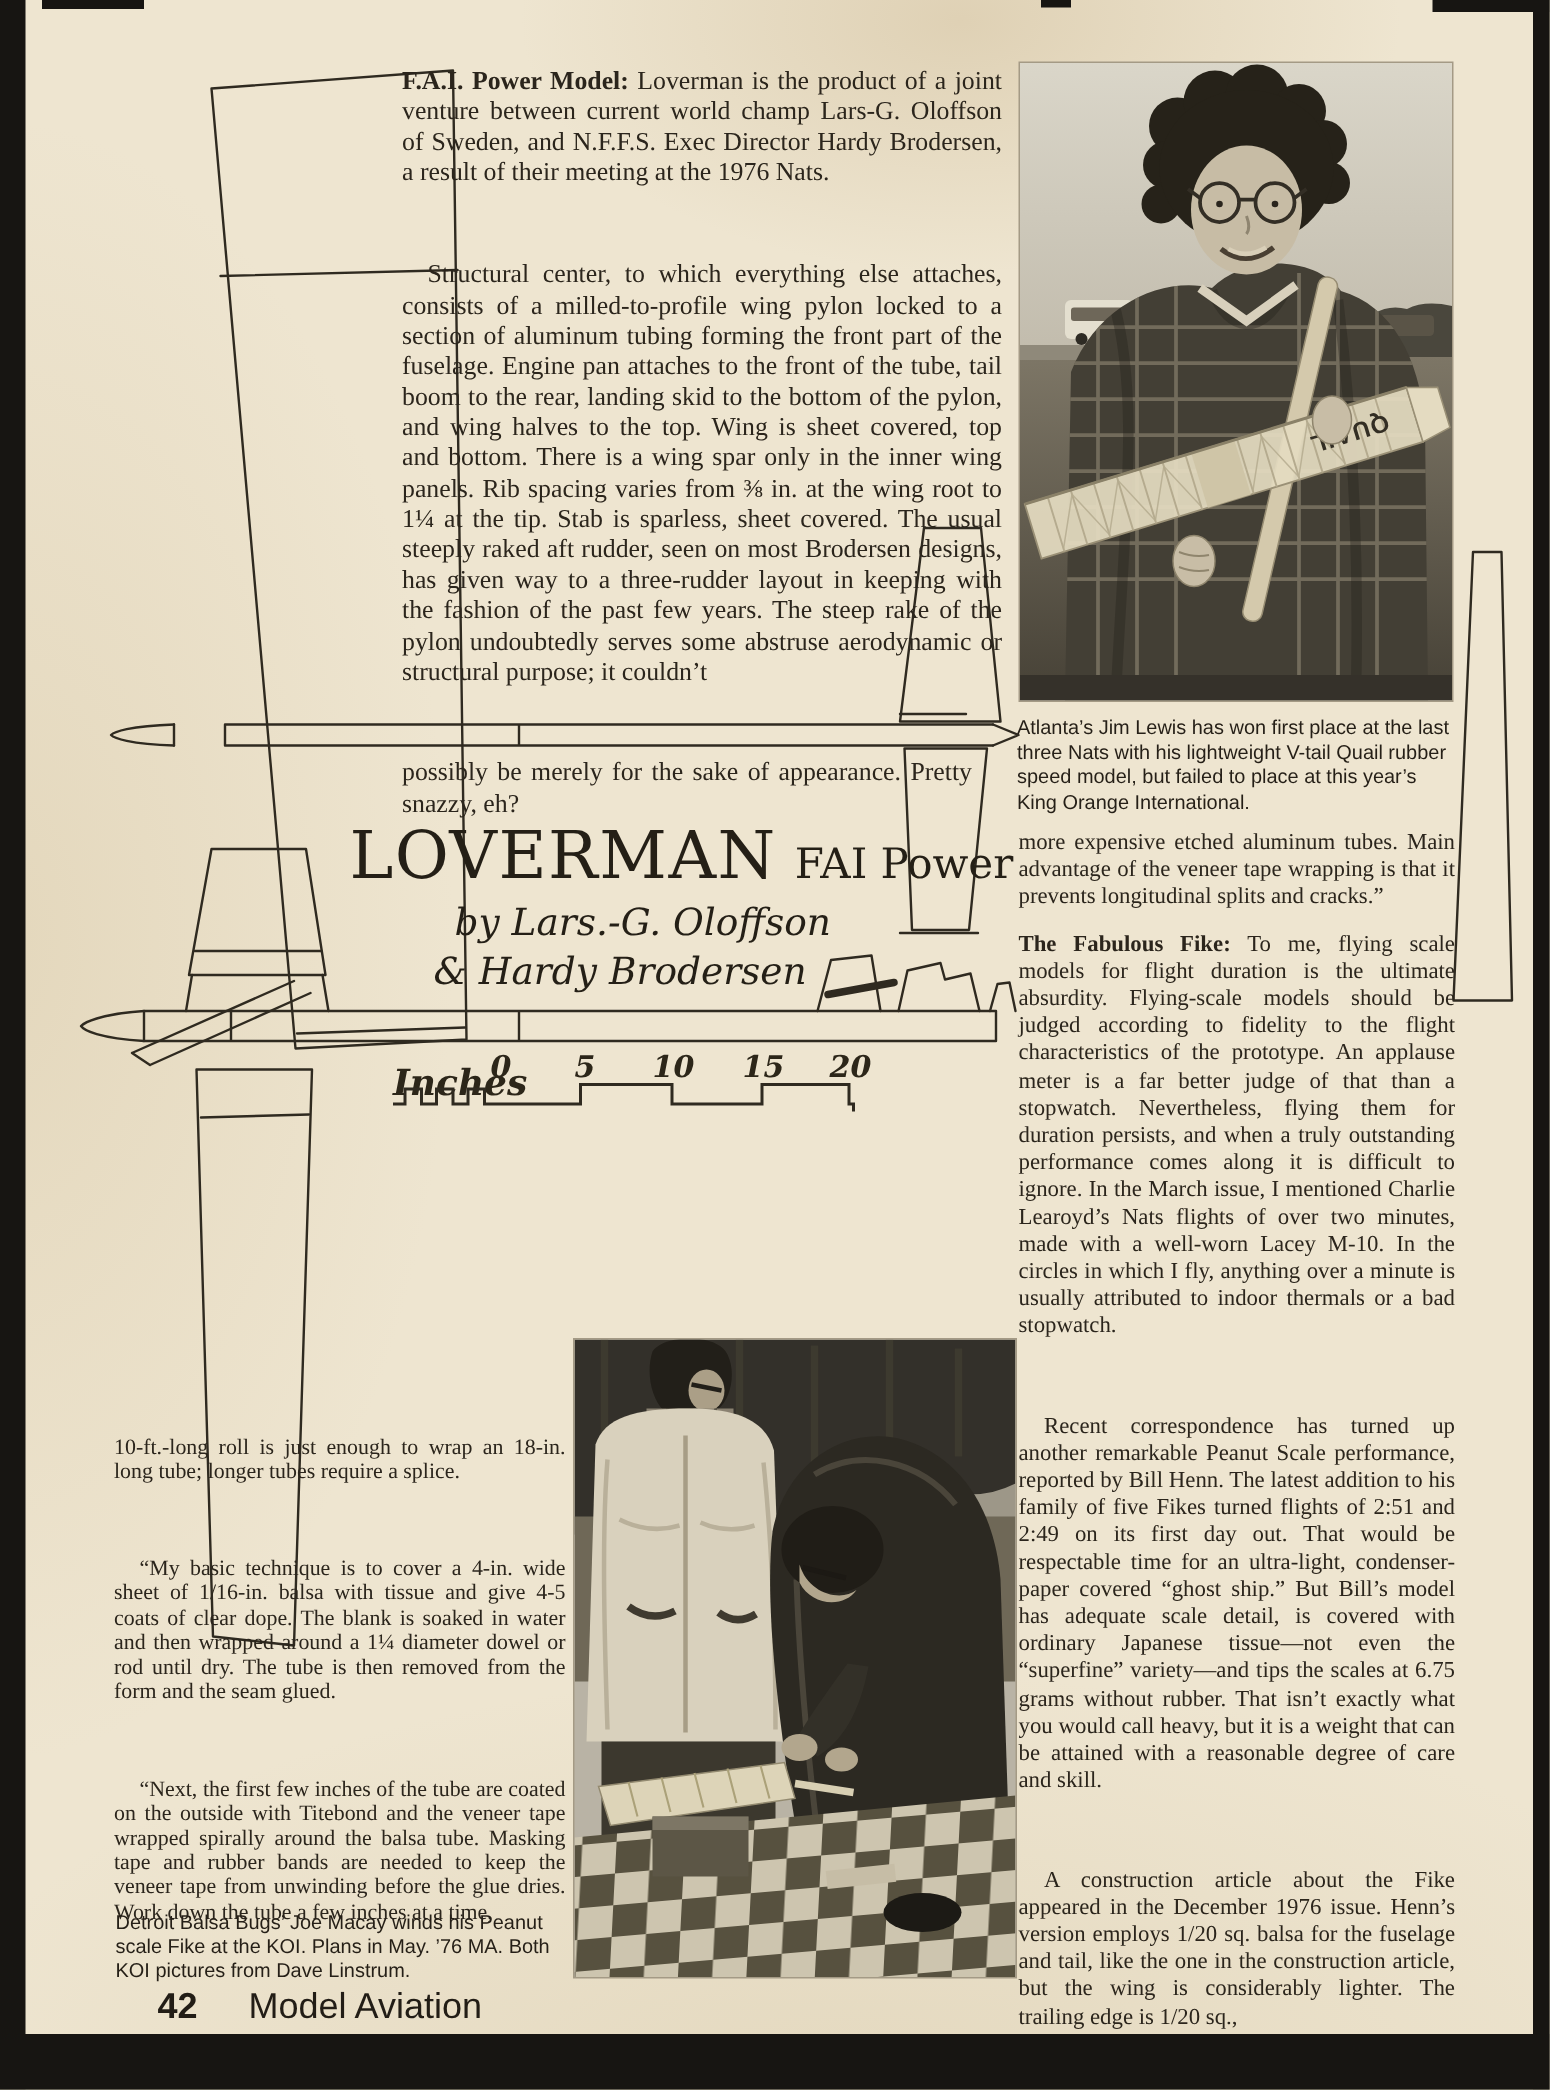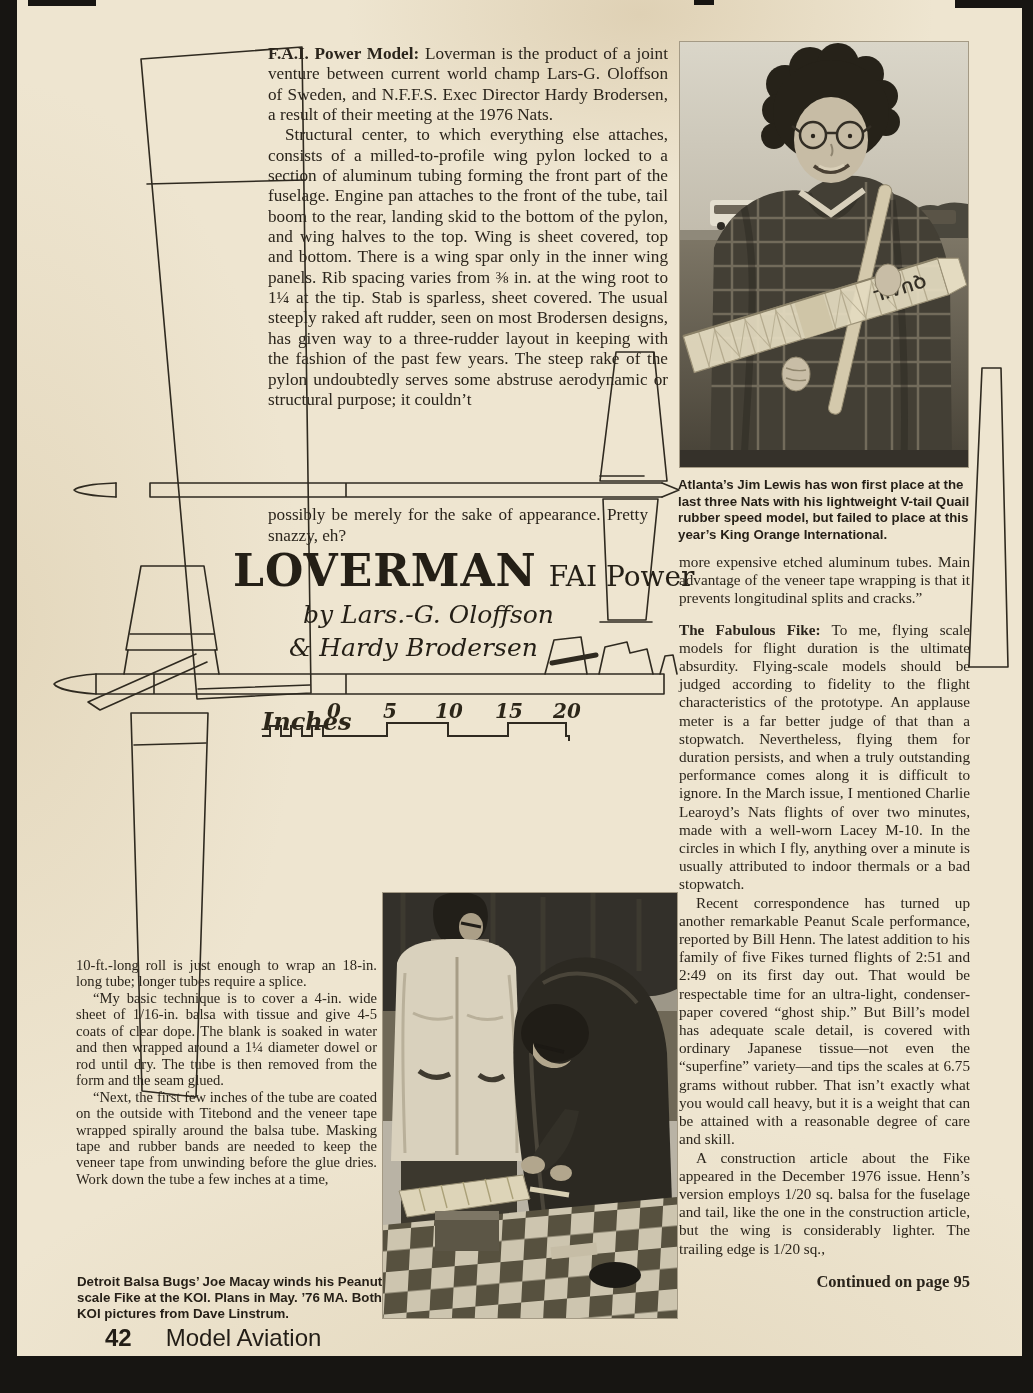--- a/index.html
+++ b/index.html
@@ -6,33 +6,33 @@
   .page{position:relative;width:1033px;height:1393px;overflow:hidden;
     font-family:"Liberation Serif",serif;color:#2b251c;
     background:
       radial-gradient(420px 240px at 62% 1%, rgba(198,176,136,.38), transparent 70%),
       radial-gradient(420px 760px at 0% 45%, rgba(219,204,172,.55), transparent 72%),
       radial-gradient(900px 420px at 55% 101%, rgba(203,186,149,.30), transparent 70%),
       #eee5d0;}
   .plan{position:absolute;left:0;top:0;}
   .col{position:absolute;text-align:justify;}
   .col p{margin:0;}
-  .col p.ind{text-indent:17px;}
+  .col p.ind{text-indent:17px;margin-top:48px;}
   .col p.gap{margin-top:13px;}
   .col1{left:268px;top:44px;width:400px;font-size:17.2px;line-height:20.35px;}
   .col1cont{left:268px;top:505px;width:380px;font-size:17.2px;line-height:20.5px;}
   .col2{left:374px;top:746px;width:297px;font-size:15px;line-height:16.7px;}
   .leftcol{left:76px;top:957px;width:301px;font-size:14.6px;line-height:16.45px;}
   .rightcol{left:679px;top:553px;width:291px;font-size:15.2px;line-height:18.2px;}
   .continued{margin-top:15px;text-align:right;font-weight:bold;font-size:16.5px;}
-  .cap{position:absolute;font-family:"Liberation Sans",sans-serif;font-weight:bold;color:#251f17;}
+  .cap{position:absolute;font-family:"Liberation Sans",sans-serif;font-weight:normal;color:#251f17;}
   .cap1{left:678px;top:477px;width:292px;font-size:13.3px;line-height:16.6px;}
   .cap2{left:77px;top:1274px;width:312px;font-size:13.3px;line-height:16.2px;}
   .title-block{position:absolute;left:233px;top:545px;white-space:nowrap;}
-  .tmain{font-family:"DejaVu Serif",serif;font-weight:bold;font-size:44px;letter-spacing:1px;color:#241f16;}
+  .tmain{font-family:"DejaVu Serif",serif;font-weight:normal;font-size:44px;letter-spacing:1px;color:#241f16;}
   .tsub{font-family:"DejaVu Serif",serif;font-size:28px;margin-left:12px;color:#241f16;}
   .byline{position:absolute;font-family:"DejaVu Serif",serif;font-style:italic;font-size:25px;color:#241f16;}
   .b1{left:303px;top:600px;}
   .b2{left:289px;top:633px;}
   .ruler{position:absolute;left:248px;top:688px;}
   .photo{position:absolute;overflow:hidden;background:#b9b3a5;box-shadow:0 0 0 1px #a49a85;}
   .photo1{left:680px;top:42px;width:288px;height:425px;}
   .photo2{left:383px;top:893px;width:294px;height:425px;}
   .footer{position:absolute;left:77px;top:1324px;font-family:"Liberation Sans",sans-serif;font-size:24px;color:#221d16;}
   .pgnum{font-weight:bold;margin-right:34px;margin-left:28px;}

